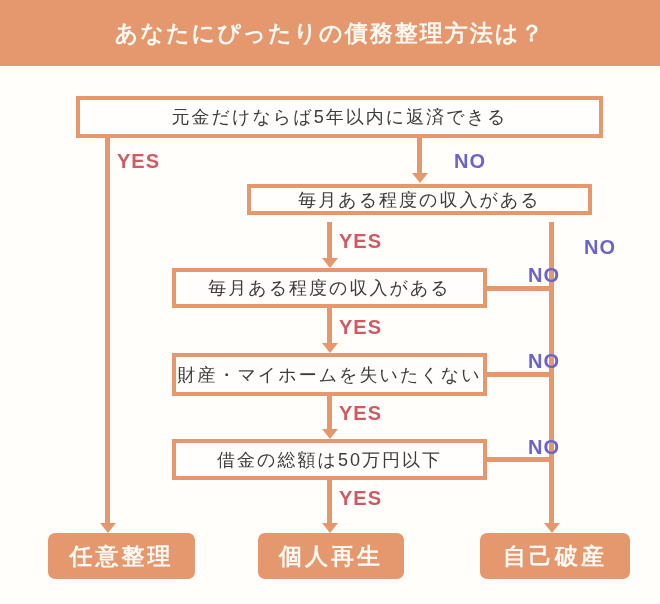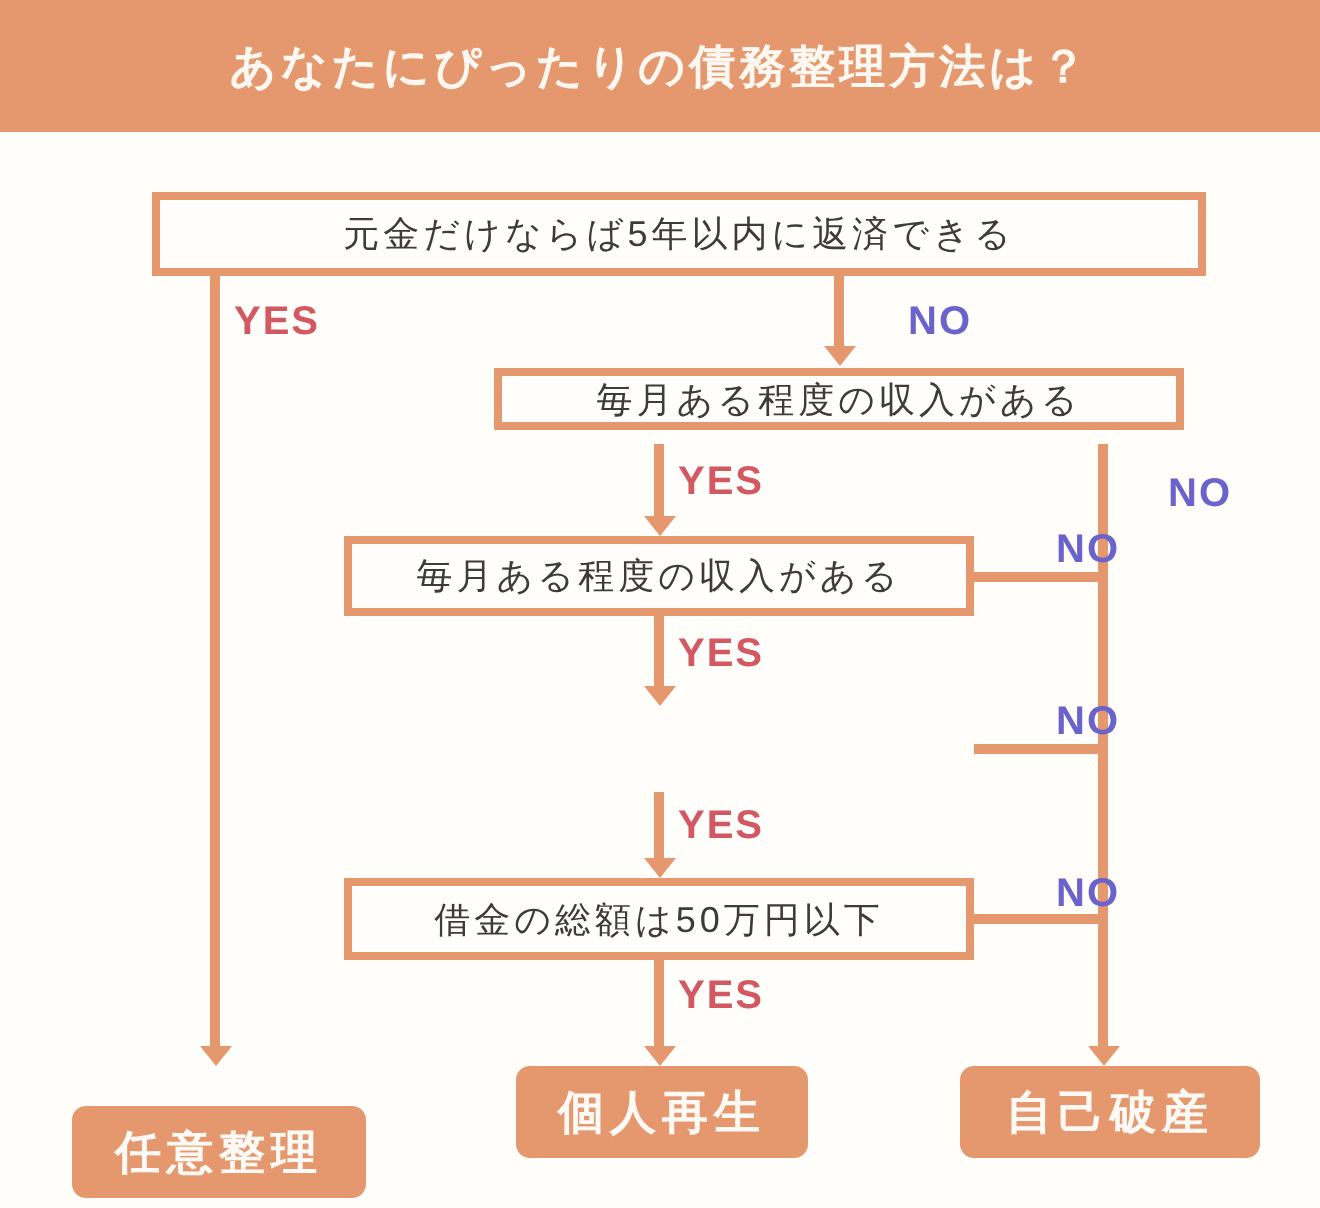--- a/index.html
+++ b/index.html
@@ -24,21 +24,21 @@
     font-size:18px;color:var(--box-text);letter-spacing:2px;}
   .q1{left:76px;top:96px;width:527px;height:42px;}
   .q2{left:247px;top:184px;width:345px;height:31px;}
   .q3{left:172px;top:268px;width:315px;height:40px;}
   .q4{left:172px;top:353px;width:315px;height:43px;}
   .q5{left:172px;top:439px;width:315px;height:41px;}
 
   .result{position:absolute;top:533px;height:46px;background:var(--salmon);border-radius:7px;
     display:flex;align-items:center;justify-content:center;
     font-size:23px;font-weight:bold;color:#fdfaf5;letter-spacing:3px;}
-  .r1{left:36px;width:147px;margin-top:20px;}
+  .r1{left:48px;width:147px;}
   .r2{left:258px;width:146px;}
   .r3{left:480px;width:150px;}
 
   .vline,.hline{position:absolute;background:var(--salmon);}
   .vline{width:5px;}
   .hline{height:5px;}
   .lv-yes1{left:105px;top:138px;height:385px;}
   .lv-no1{left:417px;top:138px;height:35px;}
   .lv-yes2{left:327px;top:222px;height:36px;}
   .lv-yes3{left:327px;top:308px;height:35px;}
@@ -104,20 +104,23 @@
 
   <div class="qbox q1">
     <span>元金だけならば5年以内に返済できる</span>
   </div>
   <div class="qbox q2">
     <span>毎月ある程度の収入がある</span>
   </div>
   <div class="qbox q3">
     <span>毎月ある程度の収入がある</span>
   </div>
+  <div class="qbox q4">
+    <span>財産・マイホームを失いたくない</span>
+  </div>
   <div class="qbox q5">
     <span>借金の総額は50万円以下</span>
   </div>
 
   <span class="lbl yes p-yes1">YES</span>
   <span class="lbl no p-no1">NO</span>
   <span class="lbl yes p-yes2">YES</span>
   <span class="lbl no p-noR">NO</span>
   <span class="lbl no p-no3">NO</span>
   <span class="lbl yes p-yes3">YES</span>

